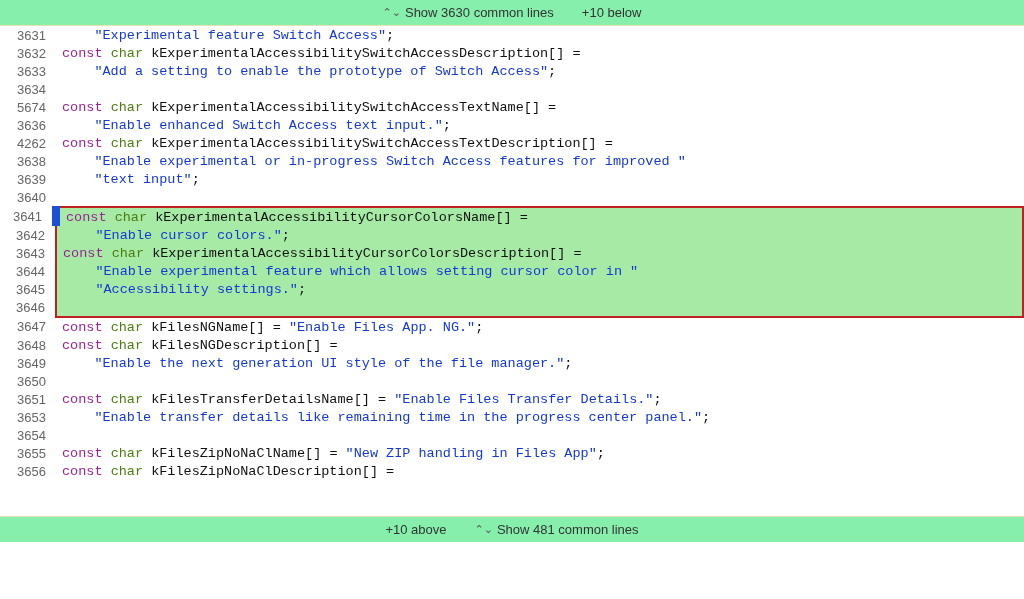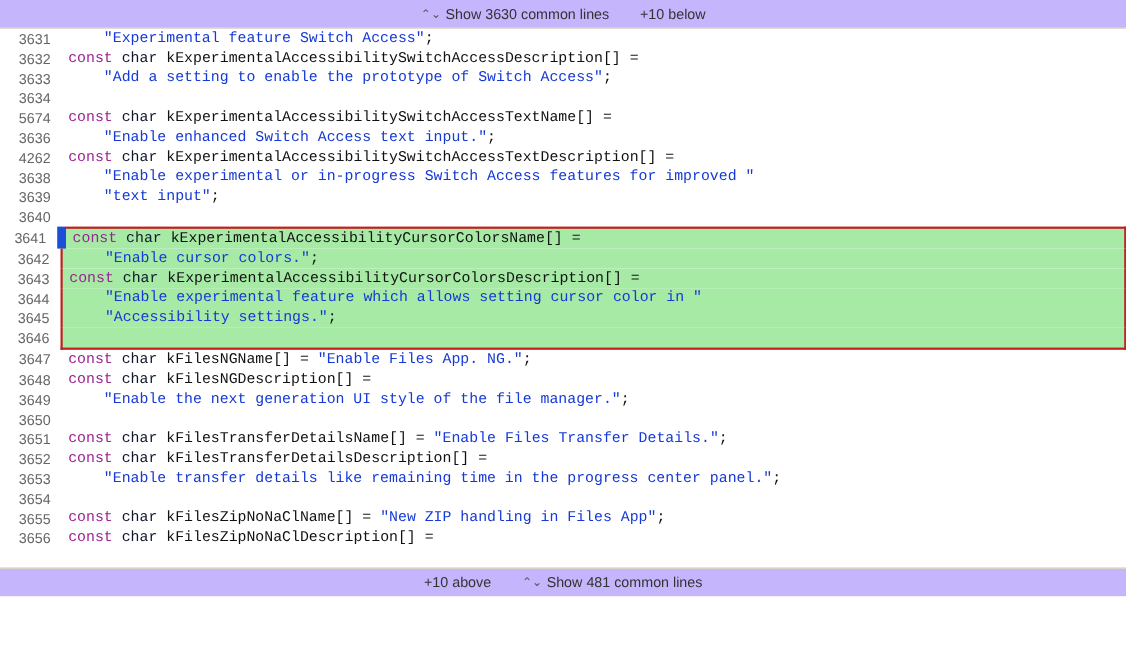--- a/index.html
+++ b/index.html
@@ -7,21 +7,21 @@
     margin: 0;
     padding: 0;
     width: 1024px;
     height: 599px;
     font-family: "Menlo", "Consolas", "Courier New", monospace;
     font-size: 13.5px;
     background: #fff;
     overflow: hidden;
   }
   .context-bar {
-    background: #c4b5fd;
+    background: #86efac;
     border-bottom: 1px solid #e8e0b3;
     height: 26px;
     line-height: 25px;
     text-align: center;
     color: #333;
     font-family: -apple-system, Arial, sans-serif;
     font-size: 13px;
   }
   .context-bar.bottom {
     border-bottom: none;
@@ -66,21 +66,21 @@
   tr.hl td.src {
     background: #a6eaa6;
   }
   tr.hl.first td.src { border-top: 2px solid #c02020; }
   tr.hl.last td.src { border-bottom: 2px solid #c02020; }
   
   tr.hl td.src { border-left: 2px solid #c02020; border-right: 2px solid #c02020; }
   tr.hl.first td.src { border-left: 8px solid #1d4ed8; }
   
   .kw { color: #9b2393; }       
-  .ty { color: #0f172a; }       
+  .ty { color: #4d7c0f; }       
   .id { color: #111; }
   .str { color: #1539d6; }
   .pn { color: #111; }
 </style>
 </head>
 <body>
 
 <div class="context-bar">
   <span class="expander-icon">⌃⌄</span><span class="show-common">Show 3630 common lines</span><span class="show-more">+10 below</span>
 </div>
@@ -166,24 +166,20 @@
         </tr>
         <tr>
           <td class="ln">3650</td>
           <td class="src"> </td>
         </tr>
         <tr>
           <td class="ln">3651</td>
           <td class="src"><span class="kw">const</span> <span class="ty">char</span> <span class="id">kFilesTransferDetailsName</span><span class="pn">[]</span><span class="pn"> = </span><span class="str">"Enable Files Transfer Details."</span><span class="pn">;</span></td>
         </tr>
         <tr>
-          <td class="ln">3652</td>
-          <td class="src"><span class="kw">const</span> <span class="ty">char</span> <span class="id">kFilesTransferDetailsDescription</span><span class="pn">[]</span><span class="pn"> =</span></td>
-        </tr>
-        <tr>
           <td class="ln">3653</td>
           <td class="src">    <span class="str">"Enable transfer details like remaining time in the progress center panel."</span><span class="pn">;</span></td>
         </tr>
         <tr>
           <td class="ln">3654</td>
           <td class="src"> </td>
         </tr>
         <tr>
           <td class="ln">3655</td>
           <td class="src"><span class="kw">const</span> <span class="ty">char</span> <span class="id">kFilesZipNoNaClName</span><span class="pn">[]</span><span class="pn"> = </span><span class="str">"New ZIP handling in Files App"</span><span class="pn">;</span></td>

